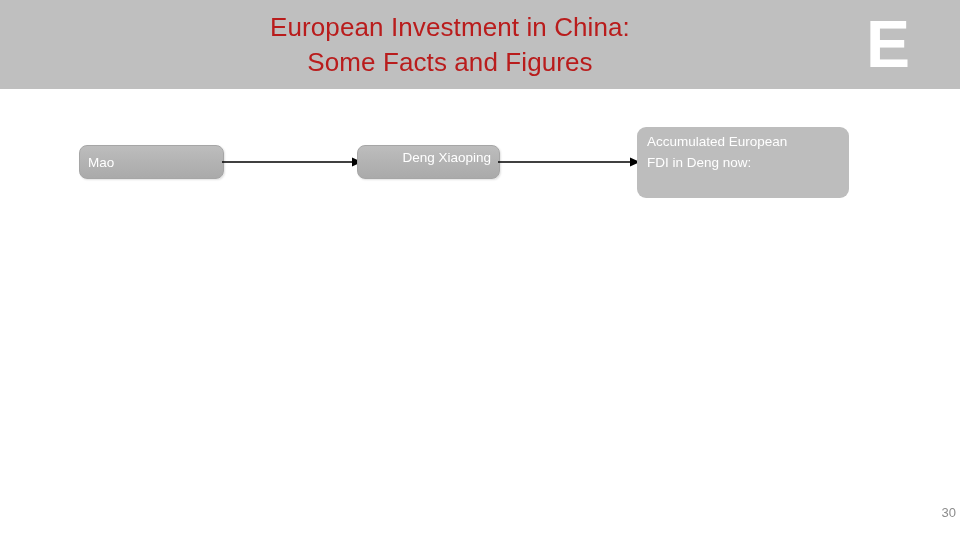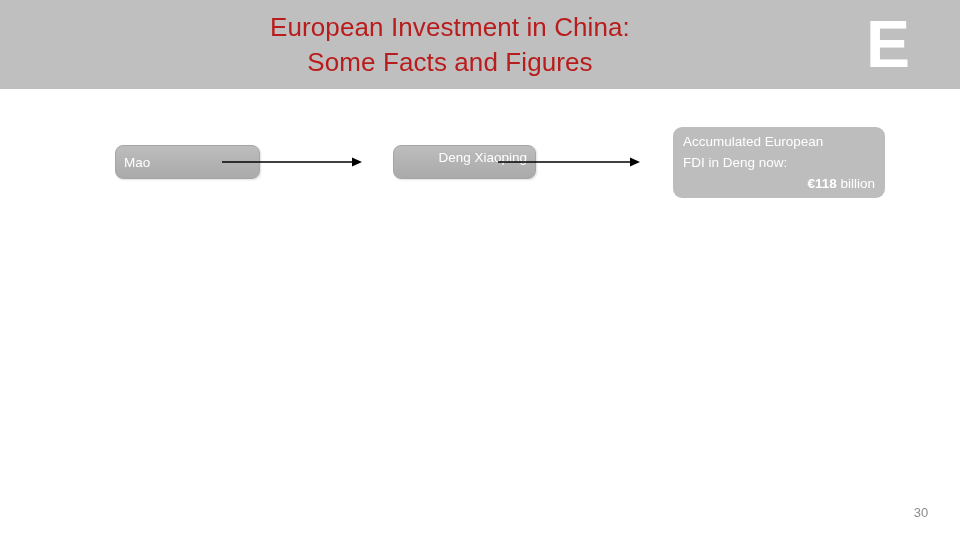--- a/index.html
+++ b/index.html
@@ -79,21 +79,20 @@
   .node {
     position: absolute;
     box-sizing: border-box;
     background: #b5b5b5;
     border: 1px solid #a6a6a6;
     border-radius: 7px;
     color: #ffffff;
     font-size: 13.5px;
     line-height: 19px;
     box-shadow: 1px 1px 2px rgba(0,0,0,0.12);
-    margin-left: 36px;
   }
 
   .node .node-text {
     display: block;
     padding: 0 8px;
     white-space: pre-line;
   }
 
   
   #node-mao {
@@ -158,21 +157,21 @@
 
   
   #page-number {
     position: absolute;
     left: 886px;
     top: 505px;
     width: 70px;
     color: #8c8c8c;
     font-size: 13px;
     line-height: 16px;
-    text-align: center;
+    text-align: right;
     overflow: hidden;
   }
 </style>
 </head>
 <body>
 
 <div id="slide">
 
   <div id="header-band">
     <div id="slide-title">European Investment in China:
@@ -200,20 +199,19 @@
     <div class="connector" id="connector-2">
       <svg width="142" height="22" viewBox="0 0 142 22" xmlns="http://www.w3.org/2000/svg">
         <line x1="0" y1="11" x2="132" y2="11" stroke="#000000" stroke-width="1.4"></line>
         <polygon points="132,6.5 142,11 132,15.5" fill="#000000"></polygon>
       </svg>
     </div>
 
     <div class="node" id="node-fdi">
       <span class="fdi-line">Accumulated European</span>
       <span class="fdi-line">FDI in Deng now:</span>
-      <span class="fdi-line amount"><span class="bold">€118</span><span> billion</span></span>
     </div>
 
   </div>
 
   <div id="page-number">30</div>
 
 </div>
 
 </body></html>

